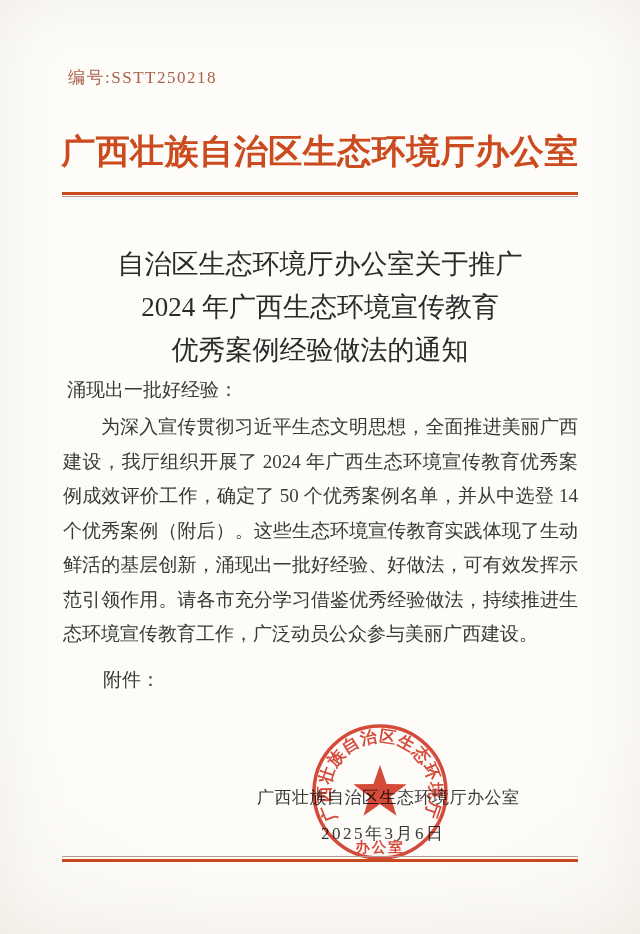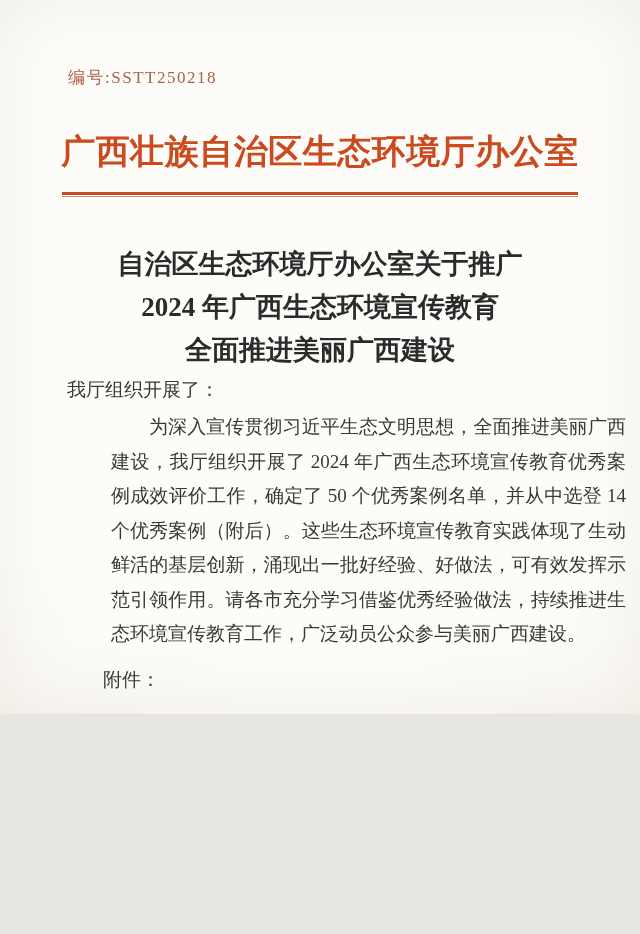--- a/index.html
+++ b/index.html
@@ -2,21 +2,21 @@
 <html style="--header-red: #cb4a1e; --doc-number-red: #aa614b; --rule-red: #c84b20; --rule-thin: #b0988a; --seal-red: #d43c2a; --title-text: #2b2b2b; --body-text: #383838; --page-bg: #fdfcf9;"><head>
 <meta charset="utf-8">
 <style>
   * { margin: 0; padding: 0; box-sizing: border-box; }
   html, body { background: #e8e6e1; }
   body { font-family: "Liberation Serif", "DejaVu Serif", serif; }
 
   .page {
     position: relative;
     width: 640px;
-    height: 714px;
+    height: 934px;
     margin: 0 auto;
     background:
       radial-gradient(ellipse 120% 90% at 50% 42%,
         var(--page-bg, #fdfcf9) 55%, #f4f1ea 100%);
     box-shadow: inset 0 0 70px rgba(150, 140, 120, 0.10);
     overflow: hidden;
     color: var(--body-text, #383838);
   }
 
   .doc-number {
@@ -49,42 +49,41 @@
   .rule-bottom .thin  { height: 1px; background: var(--rule-thin, #b0988a); }
   .rule-bottom .thick { height: 3px; background: var(--rule-red, #c84b20); margin-top: 2px; }
 
   .notice-title {
     position: absolute;
     top: 243px;
     left: 0;
     width: 100%;
     text-align: center;
     font-size: 27px;
-    font-weight: bold;
+    font-weight: normal;
     line-height: 43px;
     color: var(--title-text, #2b2b2b);
   }
 
   .salutation {
     position: absolute;
     left: 67px;
     top: 377px;
     font-size: 19px;
   }
 
   .body-paragraph {
     position: absolute;
     left: 63px;
     top: 410px;
     width: 515px;
     font-size: 19px;
     line-height: 34.5px;
     text-align: justify;
     text-indent: 2em;
-    margin-left: 48px;
   }
 
   .attachments {
     position: absolute;
     left: 103px;
     top: 661px;
     font-size: 19px;
     line-height: 37px;
     display: flex;
     align-items: flex-start;
@@ -136,24 +135,24 @@
   <div class="agency-header">广西壮族自治区生态环境厅办公室</div>
 
   <div class="rule rule-top">
     <div class="thick"></div>
     <div class="thin"></div>
   </div>
 
   <div class="notice-title">
     <div>自治区生态环境厅办公室关于推广</div>
     <div>2024 年广西生态环境宣传教育</div>
-    <div>全面推进美丽广西建设</div>
+    <div>优秀案例经验做法的通知</div>
   </div>
 
-  <div class="salutation">我厅组织开展了：</div>
+  <div class="salutation">涌现出一批好经验：</div>
 
   <div class="body-paragraph">为深入宣传贯彻习近平生态文明思想，全面推进美丽广西建设，我厅组织开展了 2024 年广西生态环境宣传教育优秀案例成效评价工作，确定了 50 个优秀案例名单，并从中选登 14 个优秀案例（附后）。这些生态环境宣传教育实践体现了生动鲜活的基层创新，涌现出一批好经验、好做法，可有效发挥示范引领作用。请各市充分学习借鉴优秀经验做法，持续推进生态环境宣传教育工作，广泛动员公众参与美丽广西建设。</div>
 
   <div class="attachments">
     <span class="label">附件：</span>
     <div class="items">
     </div>
   </div>
 
   <div class="signature-name">广西壮族自治区生态环境厅办公室</div>

